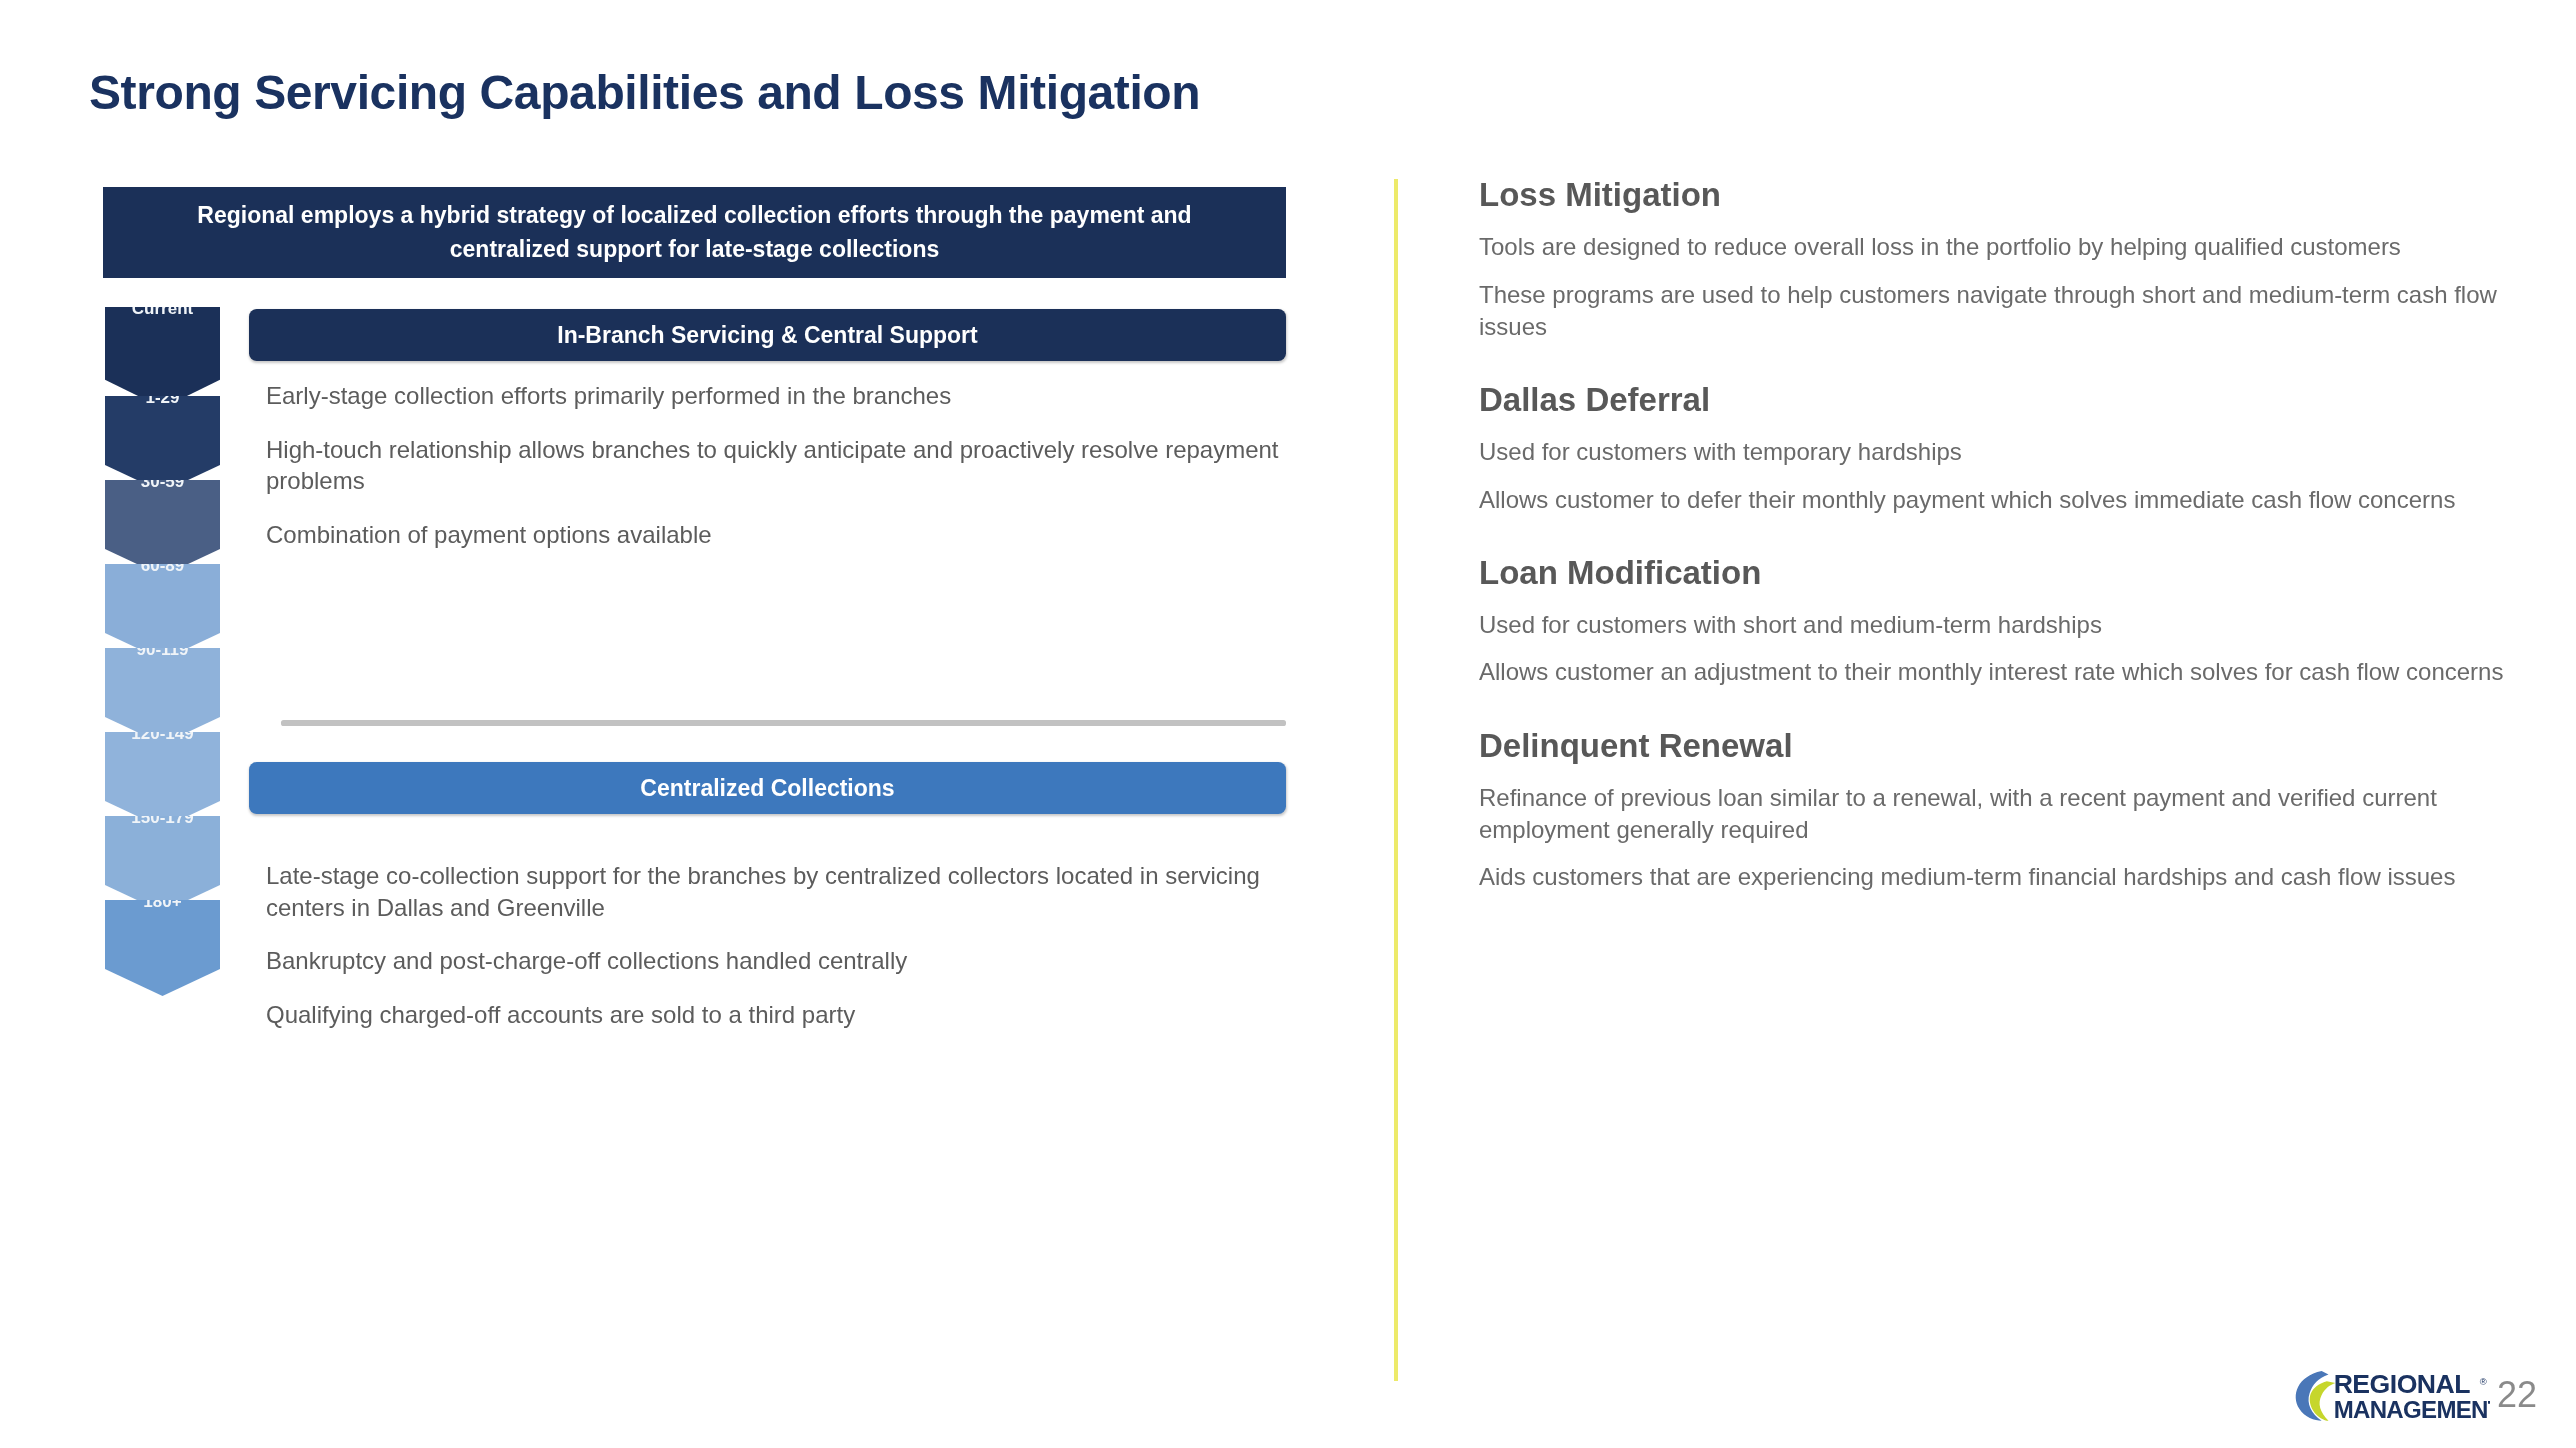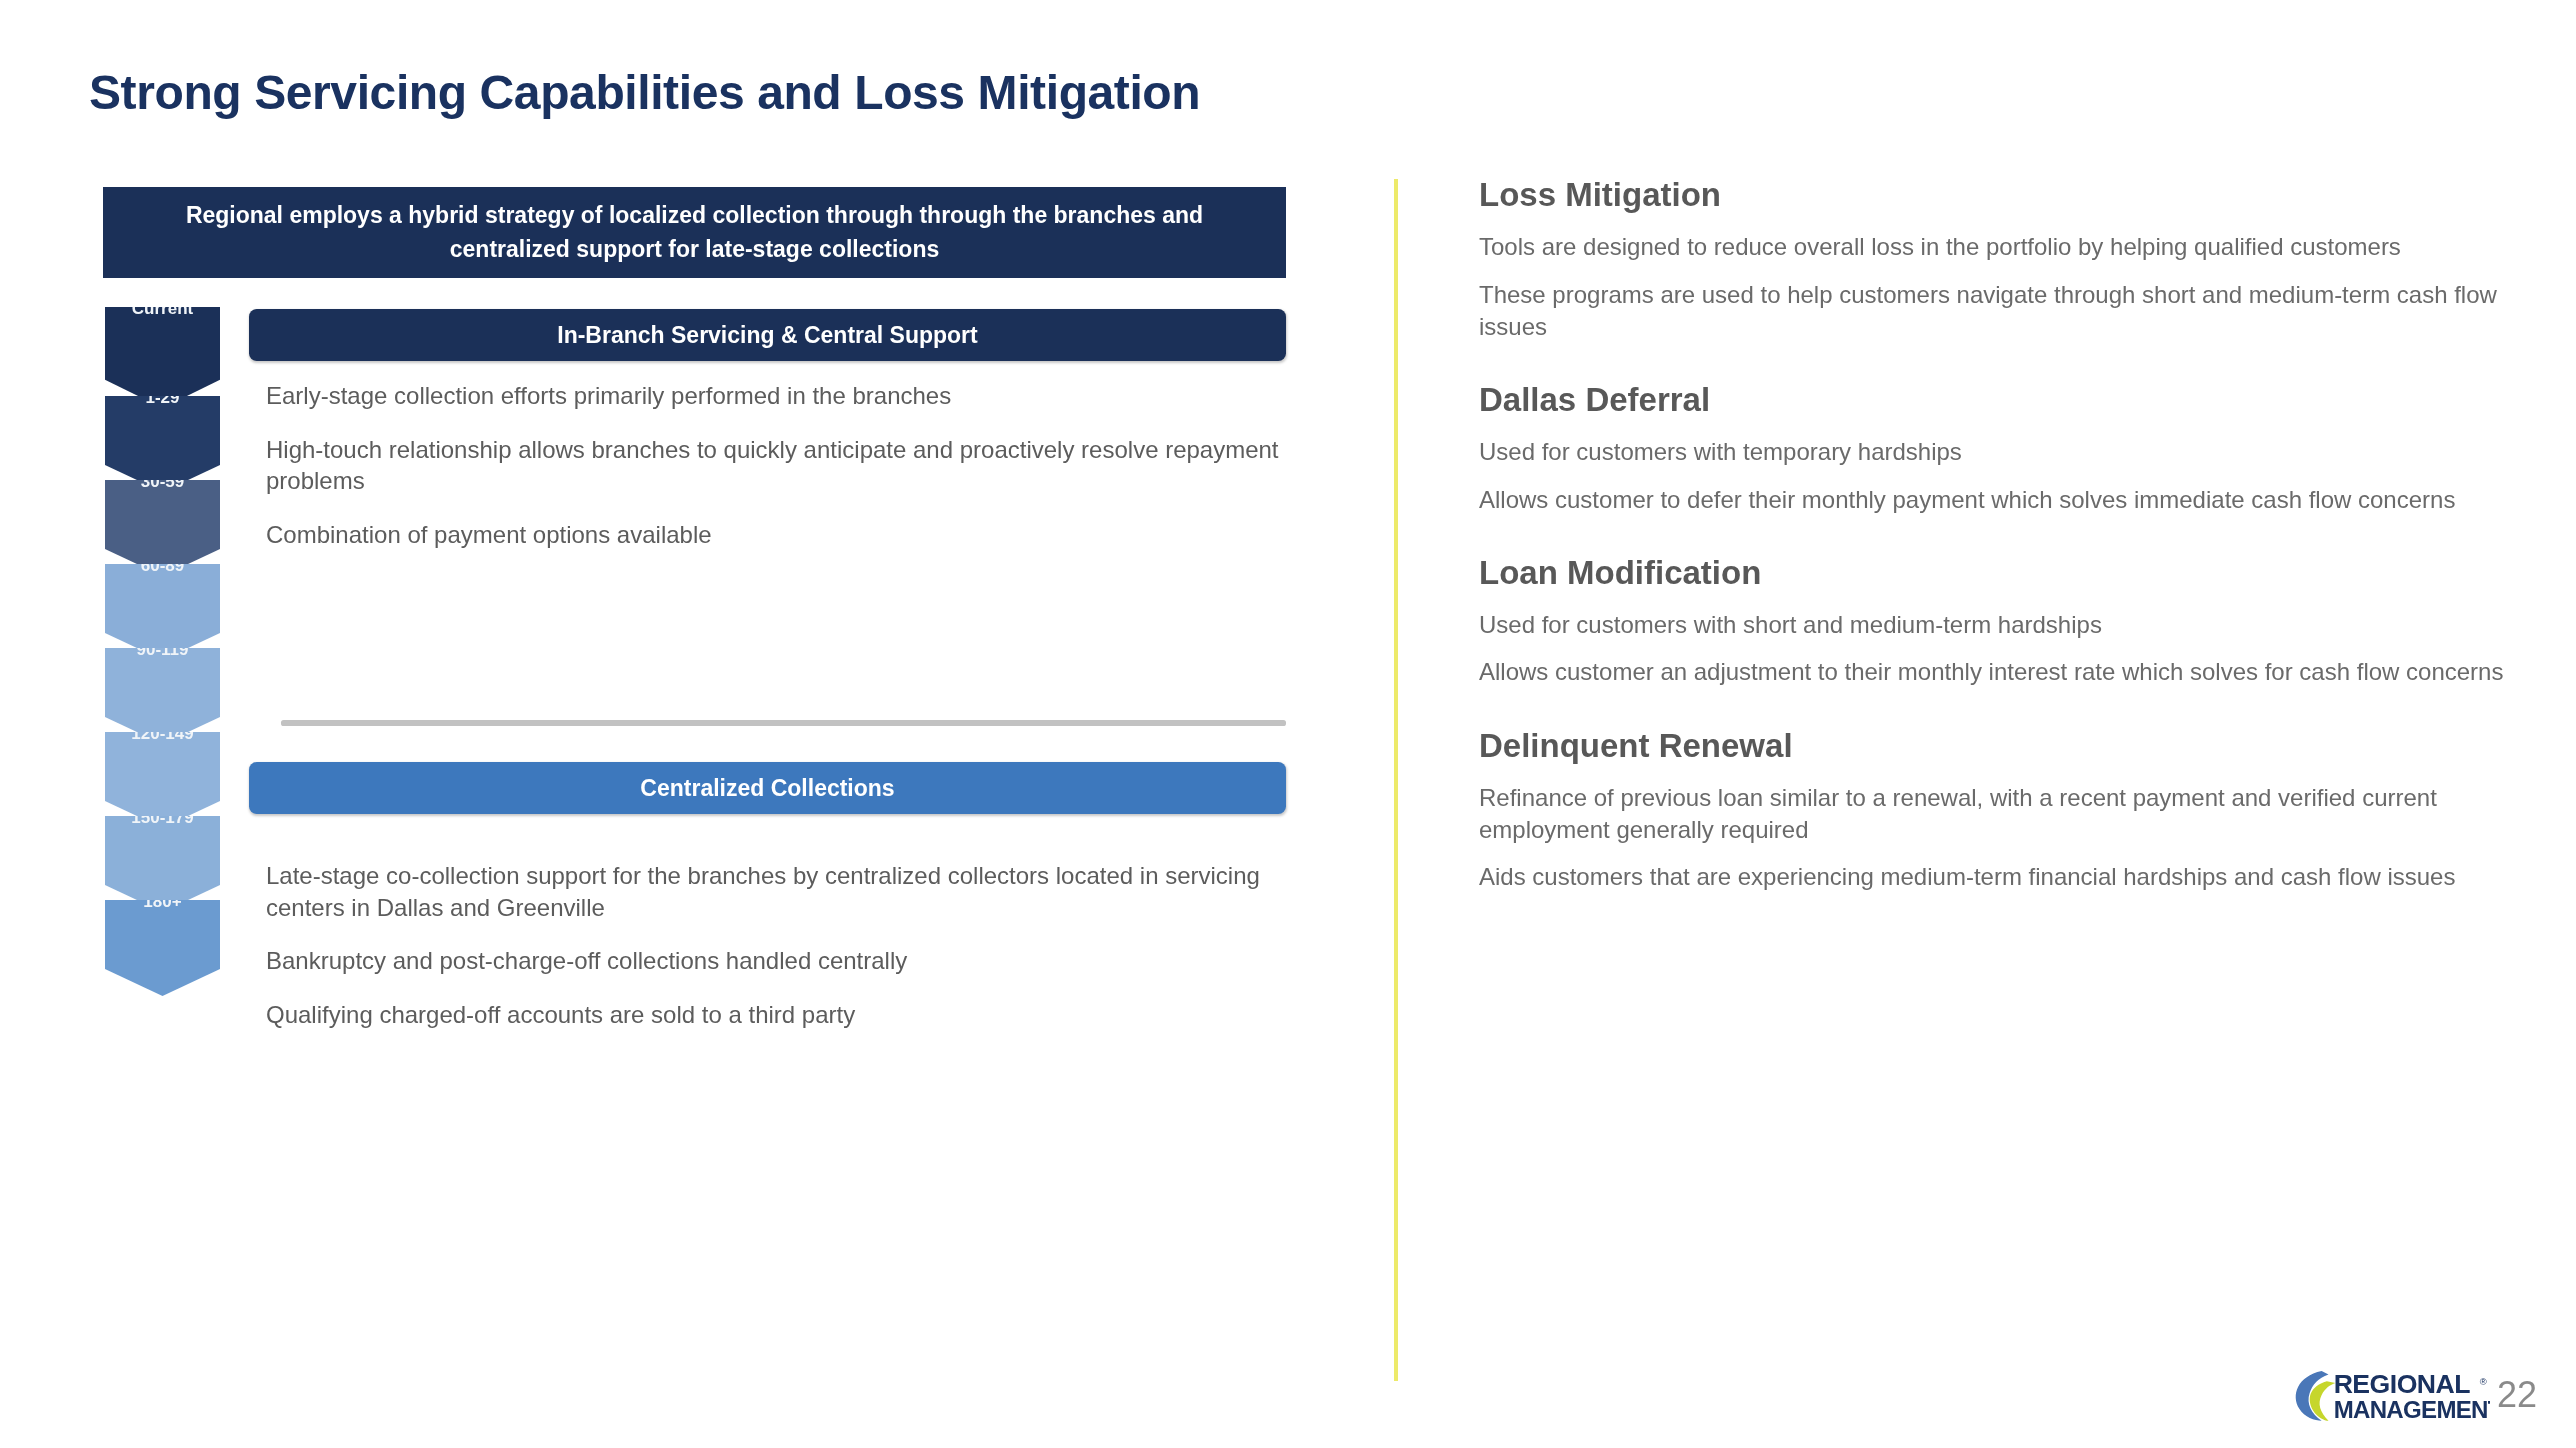--- a/index.html
+++ b/index.html
@@ -184,21 +184,21 @@
   }
 </style>
 </head>
 <body>
 
 <div class="page-title">Strong Servicing Capabilities and Loss Mitigation</div>
 
 <div class="left-col">
 
   <div class="hero-banner">
-    <div class="hero-banner-text">Regional employs a hybrid strategy of localized collection through through the branches and centralized support for late-stage collections</div>
+    <div class="hero-banner-text">Regional employs a hybrid strategy of localized collection efforts through the payment and centralized support for late-stage collections</div>
   </div>
 
   <div class="chevron-stack">
       <div class="chevron" style="background: rgb(27, 48, 88); height: 101px;">
         <span class="ch-label">Current</span>
       </div>
       <div class="chevron" style="background: rgb(36, 60, 103); height: 96px;">
         <span class="ch-label">1-29</span>
       </div>
       <div class="chevron" style="background: rgb(74, 95, 133); height: 96px;">

